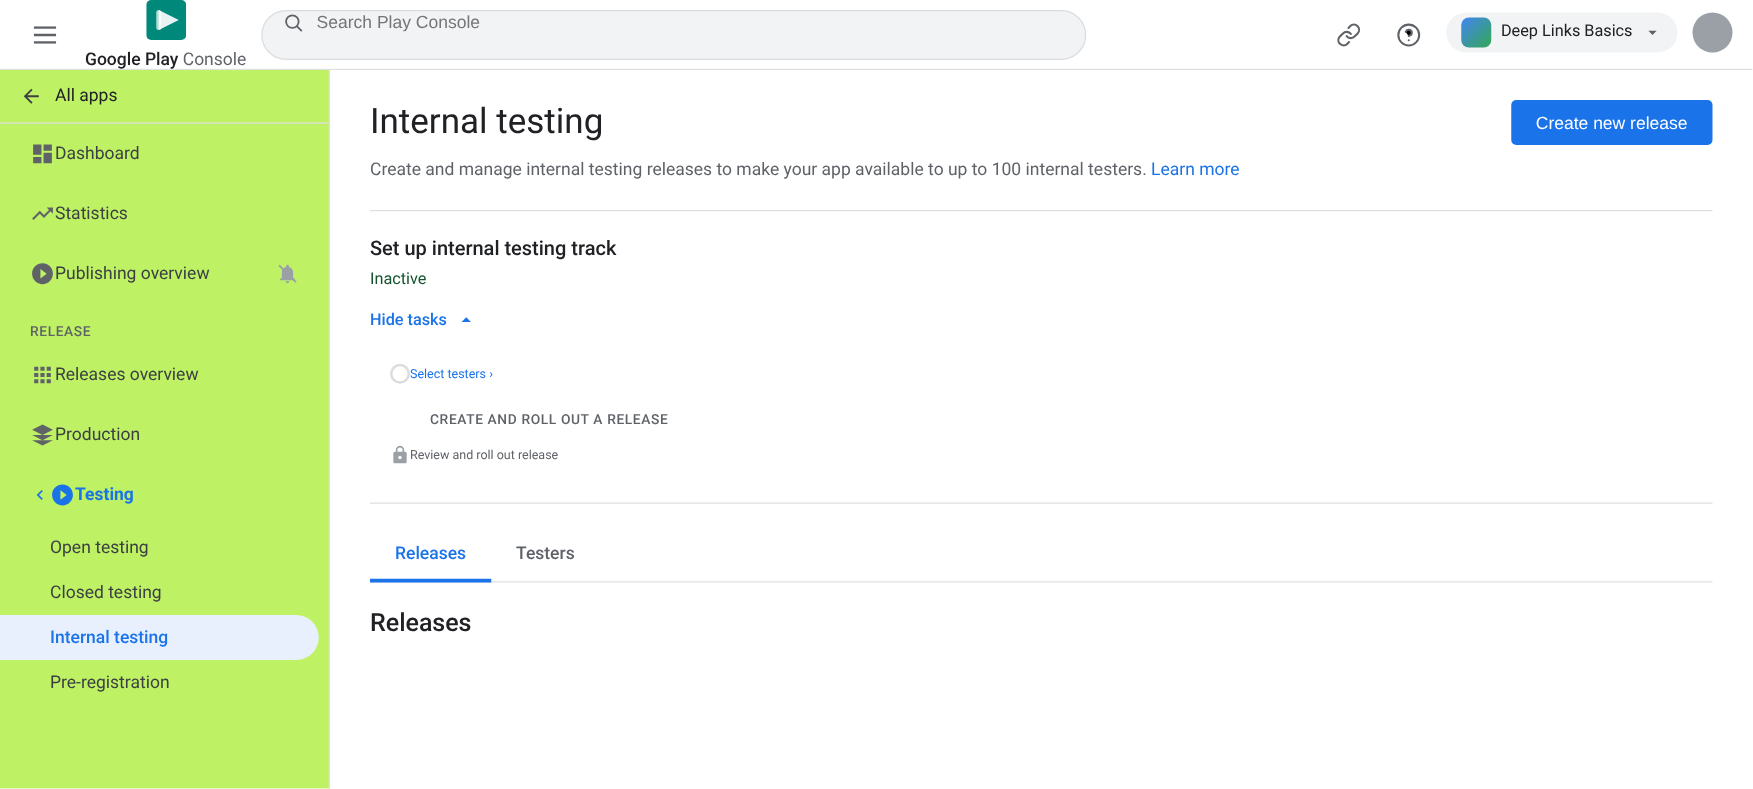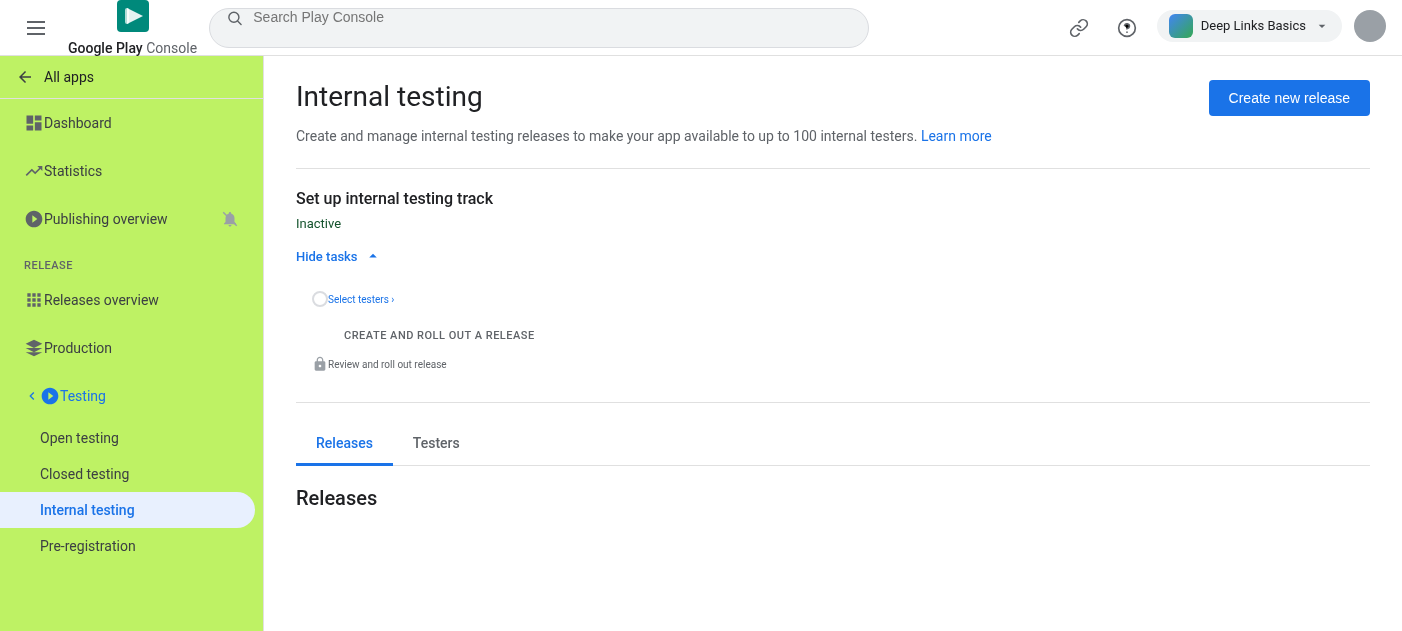--- a/index.html
+++ b/index.html
@@ -283,21 +283,21 @@
       <span class="nav-label">Production</span>
     </div>
 
     <div class="sidebar-nav-item testing-item">
       <svg width="16" height="16" viewBox="0 0 24 24" fill="#1a73e8">
         <path d="M15.41 16.59L10.83 12l4.58-4.59L14 6l-6 6 6 6z"></path>
       </svg>
       <svg width="20" height="20" viewBox="0 0 24 24" fill="#1a73e8">
         <path d="M12 2C6.48 2 2 6.48 2 12s4.48 10 10 10 10-4.48 10-10S17.52 2 12 2zm-2 14.5v-9l6 4.5-6 4.5z"></path>
       </svg>
-      <span class="nav-label" style="color:#1a73e8;font-weight:400;">Testing</span>
+      <span class="nav-label" style="color:#1a73e8;font-weight:700;">Testing</span>
     </div>
 
     <div class="sidebar-sub-item">
       <span>Open testing</span>
     </div>
     <div class="sidebar-sub-item">
       <span>Closed testing</span>
     </div>
     <div class="sidebar-sub-item active">
       <span>Internal testing</span>

